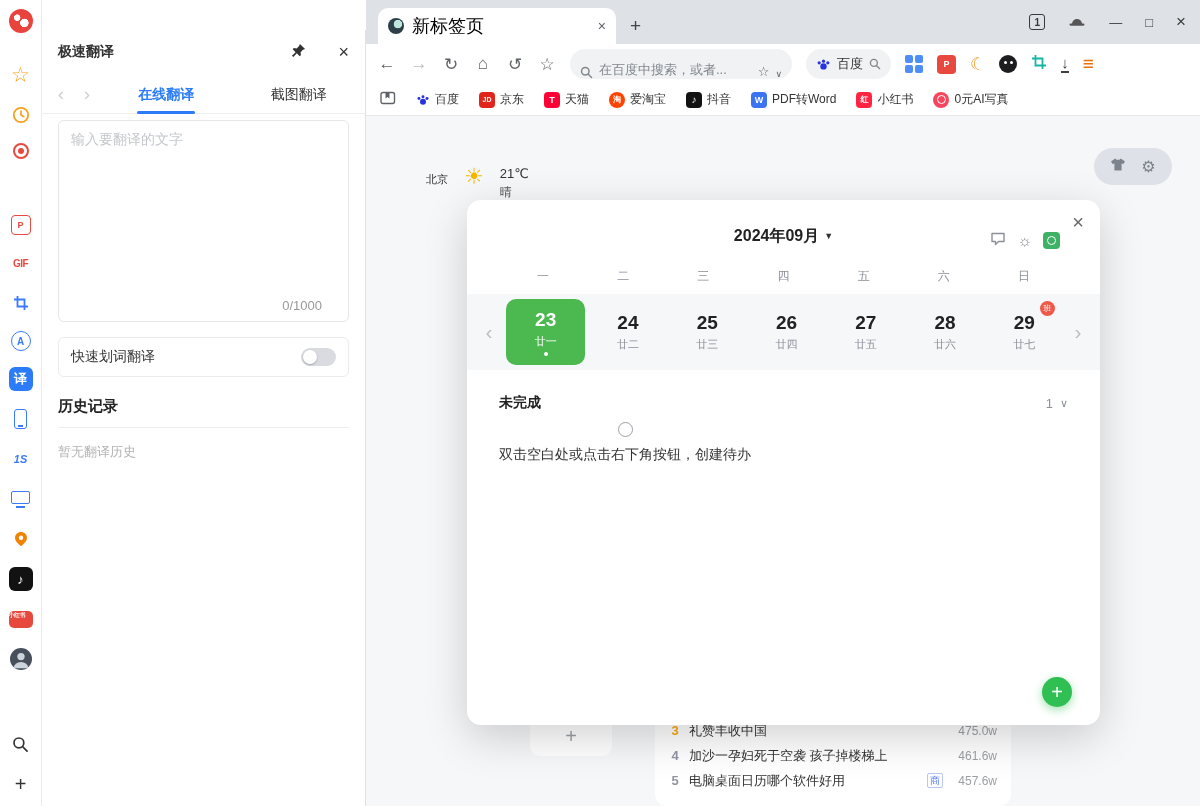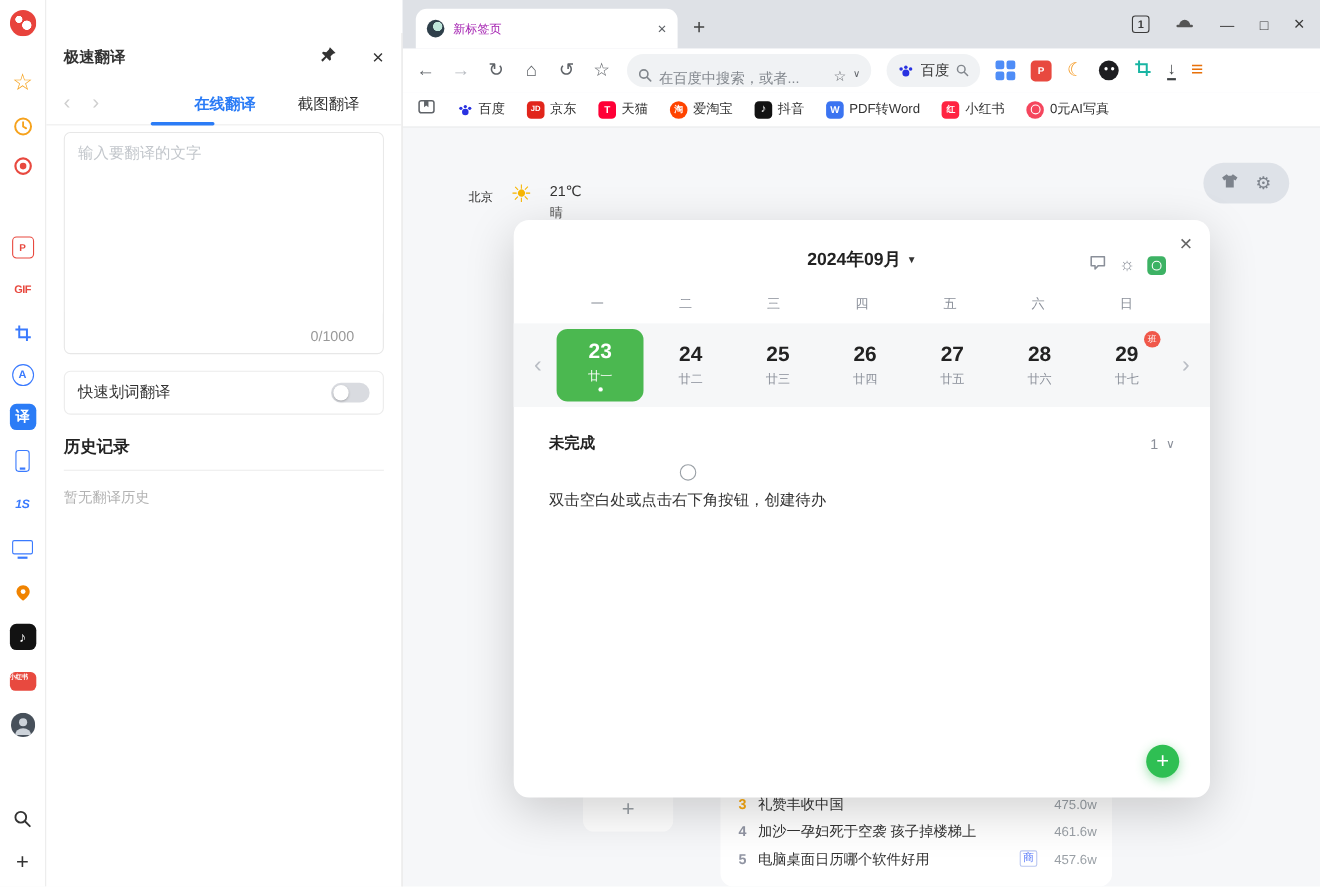--- a/index.html
+++ b/index.html
@@ -43,21 +43,21 @@
     border-right:1px solid #e2e2e2;z-index:2;margin-top:30px;}
   .p-head{height:44px;display:flex;align-items:center;padding:0 16px;gap:10px;}
   .p-title{font-size:14px;font-weight:700;color:#333;flex:1;}
   .p-pin{margin-right:22px;}
   .p-x{font-size:18px;color:#333;cursor:pointer;}
   .p-tabs{height:40px;border-bottom:1px solid #ededed;display:flex;align-items:center;}
   .p-chev{color:#cfcfcf;font-size:19px;width:26px;text-align:center;cursor:pointer;}
   .p-chev:first-child{margin-left:6px;}
   .p-tab{flex:1;text-align:center;font-size:14px;color:#333;height:40px;line-height:40px;
     position:relative;cursor:pointer;}
-  .p-tab.active{color:#2b7cf6;font-weight:700;text-align:right;}
+  .p-tab.active{color:#2b7cf6;font-weight:700;}
   .p-tab.active::after{content:"";position:absolute;left:50%;transform:translateX(-50%);
     bottom:0;width:58px;height:3px;background:#2b7cf6;border-radius:2px;}
   .lang-row{display:flex;align-items:center;gap:10px;padding:14px 16px 8px;}
   .lang-btn{font-size:13px;color:#333;background:#fff;border:1px solid #d9d9d9;border-radius:4px;
     padding:6px 10px;font-family:inherit;cursor:pointer;}
   .swap{color:#999;font-size:15px;}
   .go-btn{font-size:13px;color:#2b7cf6;background:#fff;border:1px solid #8fb4f9;border-radius:4px;
     padding:6px 13px;font-family:inherit;cursor:pointer;}
   .in-box{margin:6px 16px 0;border:1px solid #e7e7e7;border-radius:6px;height:202px;position:relative;}
   .ta{width:100%;height:168px;border:0;outline:none;resize:none;padding:10px 12px;font-size:14px;
@@ -74,34 +74,34 @@
     font-size:15px;font-weight:700;color:#222;}
   .hist-empty{margin:15px 16px;color:#b3b3b3;font-size:13px;}
 
   
   .browser{position:absolute;left:366px;top:0;right:0;bottom:0;background:#f6f7f9;}
   .tabbar{height:44px;background:#dee1e6;display:flex;align-items:flex-end;padding-left:12px;position:relative;}
   .tab-item{width:238px;height:36px;background:#fff;border-radius:10px 10px 0 0;display:flex;
     align-items:center;padding:0 10px;gap:8px;cursor:pointer;}
   .favicon{width:16px;height:16px;border-radius:50%;flex:none;
     background:radial-gradient(circle at 62% 38%,#bfe6da 0 4px,#2e3f4a 4.5px);}
-  .tab-title{flex:1;font-size:11px;color:#a21caf;white-space:nowrap;overflow:hidden;}
+  .tab-title{flex:1;font-size:18px;color:#000000;white-space:nowrap;overflow:hidden;}
   .tab-x{color:#5f6368;font-size:14px;}
   .newtab{margin:0 0 9px 14px;font-size:19px;color:#444;line-height:1;cursor:pointer;}
   .win{position:absolute;right:14px;top:0;height:44px;display:flex;align-items:center;gap:23px;color:#3a3a3a;}
   .cbx{width:16px;height:16px;border:1.5px solid #3a3a3a;border-radius:3px;font-size:10px;font-weight:700;
     display:flex;align-items:center;justify-content:center;cursor:pointer;}
   .wbtn{font-size:13px;cursor:pointer;}
   .wclose{font-size:17px;}
 
   .toolbar{height:40px;background:#fff;display:flex;align-items:center;padding:0 12px;gap:14px;}
   .nic{font-size:17px;color:#5f6368;width:18px;text-align:center;cursor:pointer;}
   .nic.dis{color:#b6bac0;}
-  .addr{flex:0 0 222px;height:30px;background:#f0f2f4;border-radius:15px;display:flex;align-items:flex-start;
-    padding:13px 10px;gap:6px;cursor:text;}
+  .addr{flex:0 0 222px;height:30px;background:#f0f2f4;border-radius:15px;display:flex;align-items:flex-end;
+    padding:0 10px;gap:6px;cursor:text;}
   .addr-ph{flex:1;font-size:13px;color:#82878d;white-space:nowrap;overflow:hidden;}
   .addr .mini{font-size:13px;color:#5f6368;}
   .addr .tiny{font-size:9px;color:#5f6368;}
   .engine{height:30px;background:#f0f2f4;border-radius:15px;display:flex;align-items:center;
     padding:0 10px;gap:6px;cursor:pointer;}
   .eng-label{font-size:13px;color:#333;}
   .grid-ic{display:grid;grid-template-columns:8px 8px;grid-template-rows:8px 8px;gap:2px;cursor:pointer;}
   .grid-ic i{background:#4f8df7;border-radius:2px;}
   .pdf-ic{width:19px;height:19px;background:#e8493f;border-radius:4px;color:#fff;font-size:9px;
     font-weight:700;display:flex;align-items:center;justify-content:center;cursor:pointer;}

